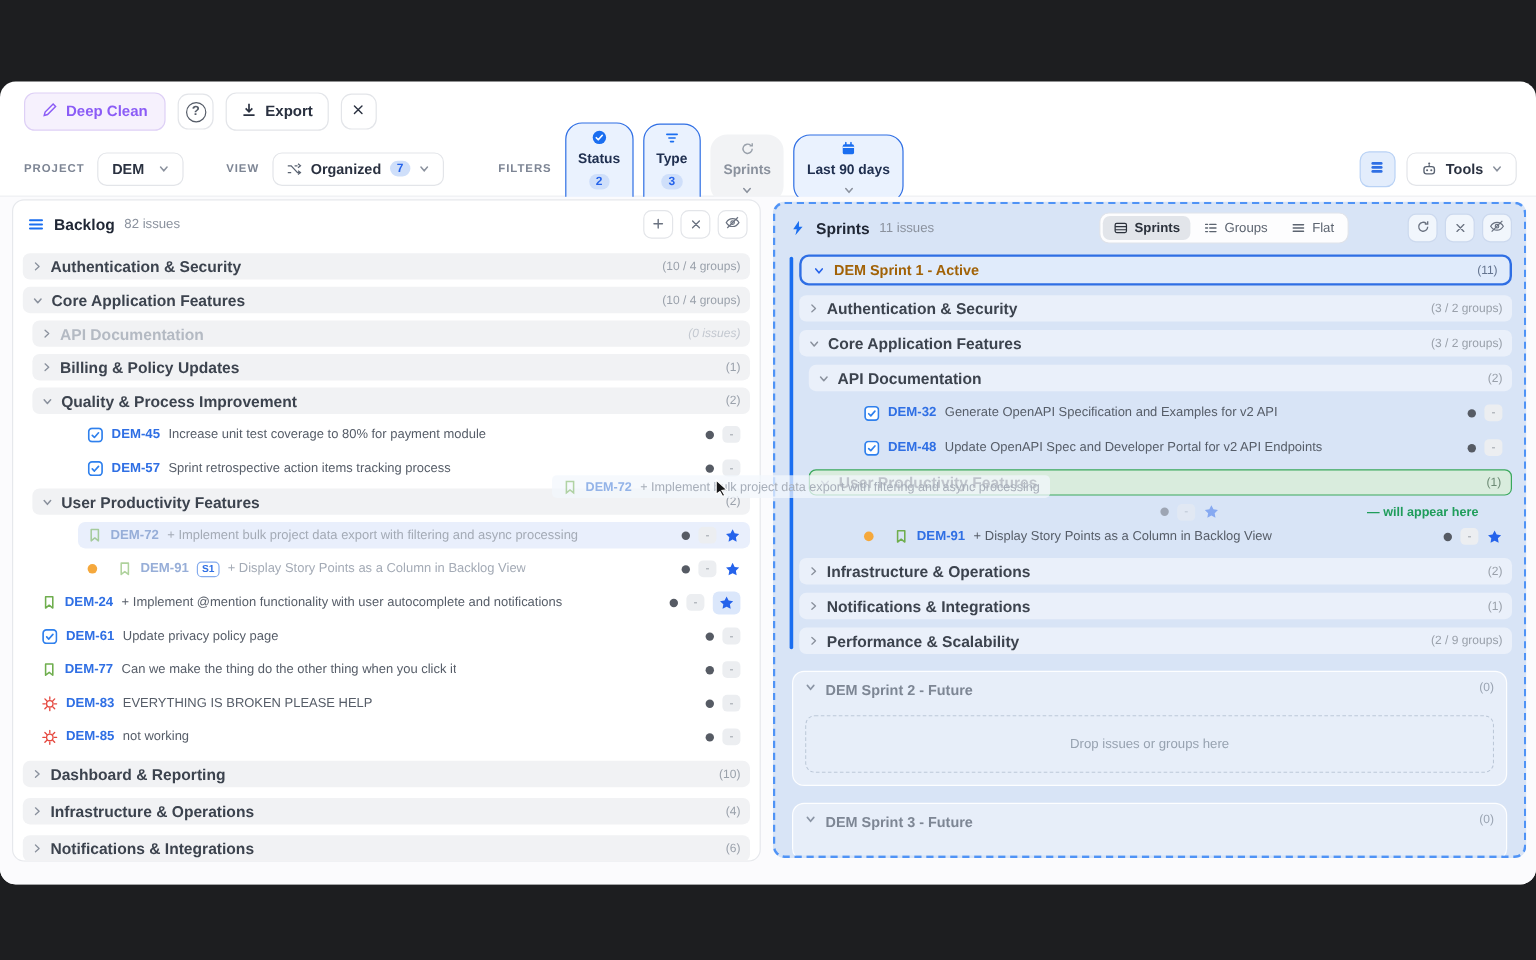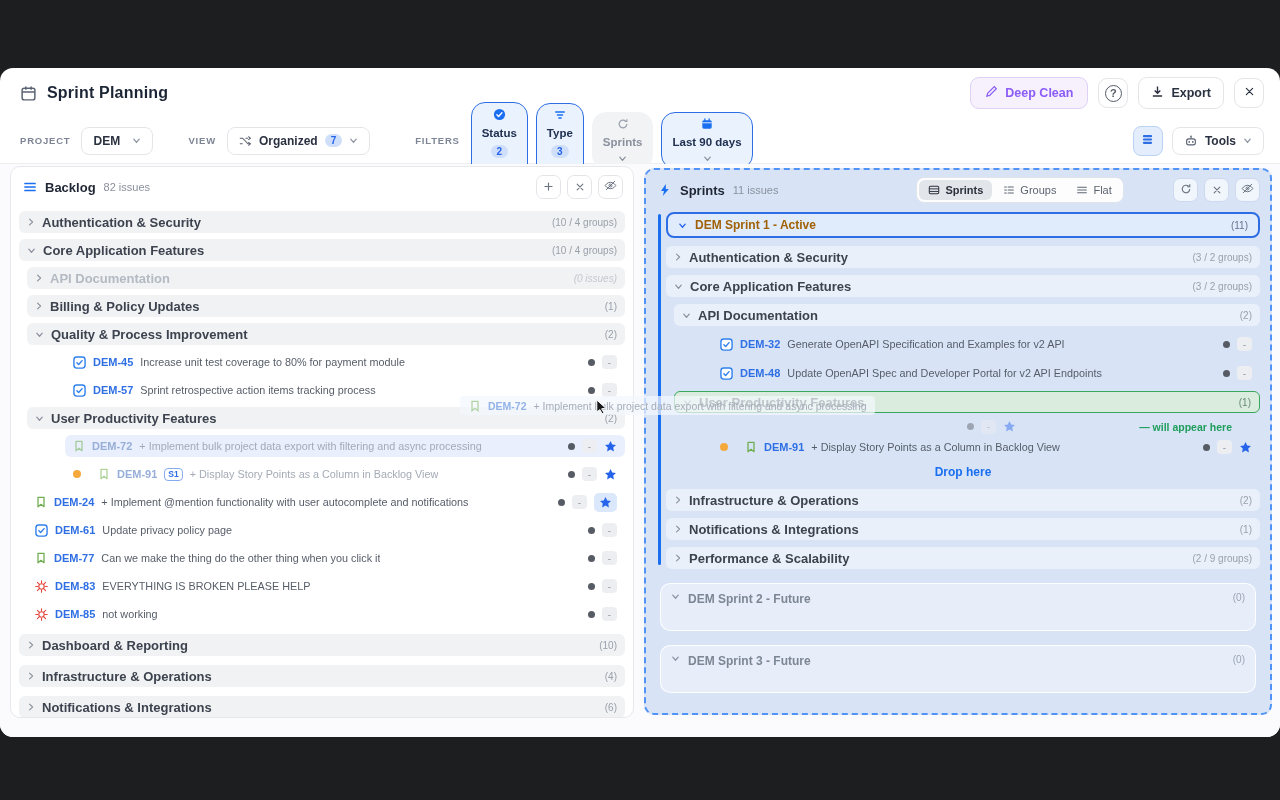--- a/index.html
+++ b/index.html
@@ -113,29 +113,20 @@
   .drag-ghost .ttl { color:#a7aeb9; font-size:10.5px; }
   .drag-ghost .type-ic { opacity:.5; display:flex; }
   .cursor { position:absolute; left:594px; top:399px; z-index:60; }
 </style>
 </head>
 <body>
 
 <div class="window">
 
   <div class="app-header">
-    <div class="title-wrap">
-      <span class="cal-icon">
-          <svg width="17" height="17" viewBox="0 0 16 16">
-            <rect x="2" y="3" width="12" height="11" rx="2" fill="none" stroke="currentColor" stroke-width="1.4"></rect>
-            <path d="M2 6.5h12M5.5 1.5v3M10.5 1.5v3" stroke="currentColor" stroke-width="1.4" fill="none"></path>
-          </svg>
-        </span>
-      <span class="app-title">Sprint Planning</span>
-    </div>
     <button class="btn-deepclean">
       <span><svg width="13" height="13" viewBox="0 0 14 14">
             <path d="M2 12l.8-3L10 1.8 12.2 4 5 11.2z" fill="none" stroke="currentColor" stroke-width="1.3"></path>
           </svg></span>
       <span>Deep Clean</span>
     </button>
     <button class="btn-ghost btn-round">
         <span class="qmark">?</span>
       </button>
     <button class="btn-ghost">
@@ -683,21 +674,20 @@
                 <span class="right-cluster">
                   <span class="sdot"></span>
                   <span class="dash">-</span>
                   <span class="star" style="display: flex;">
                     <svg width="13" height="13" viewBox="0 0 14 14">
                       <path d="M7 1.1l1.85 3.65 4.05.6-2.95 2.85.7 4.05L7 10.35 3.35 12.25l.7-4.05L1.1 5.35l4.05-.6z" fill="currentColor"></path>
                     </svg>
                   </span>
                 </span>
               </div>
-              <div class="drop-hint">Drop here</div>
               <div class="row group lvl0">
                 <span class="chev" style="display: flex;">
                   <svg width="8" height="8" viewBox="0 0 10 10">
                     <path d="M3.2 1.5L7 5 3.2 8.5" fill="none" stroke="currentColor" stroke-width="1.4" stroke-linecap="round" stroke-linejoin="round"></path>
                   </svg>
                 </span>
                 <span class="g-label">Infrastructure &amp; Operations</span>
                 <span class="g-count">(2)</span>
               </div>
               <div class="row group lvl0">
@@ -724,20 +714,21 @@
         <div class="future-block">
           <div class="future-head">
             <span class="chev">
                 <svg width="9" height="9" viewBox="0 0 10 10">
                   <path d="M2 3.5l3 3.5 3-3.5" fill="none" stroke="currentColor" stroke-width="1.5" stroke-linecap="round"></path>
                 </svg>
               </span>
             <span class="f-name">DEM Sprint 2 - Future</span>
             <span class="f-count">(0)</span>
           </div>
+          <div class="drop-zone">Drop issues or groups here</div>
         </div>
 
         <div class="future-block">
           <div class="future-head">
             <span class="chev">
                 <svg width="9" height="9" viewBox="0 0 10 10">
                   <path d="M2 3.5l3 3.5 3-3.5" fill="none" stroke="currentColor" stroke-width="1.5" stroke-linecap="round"></path>
                 </svg>
               </span>
             <span class="f-name">DEM Sprint 3 - Future</span>

